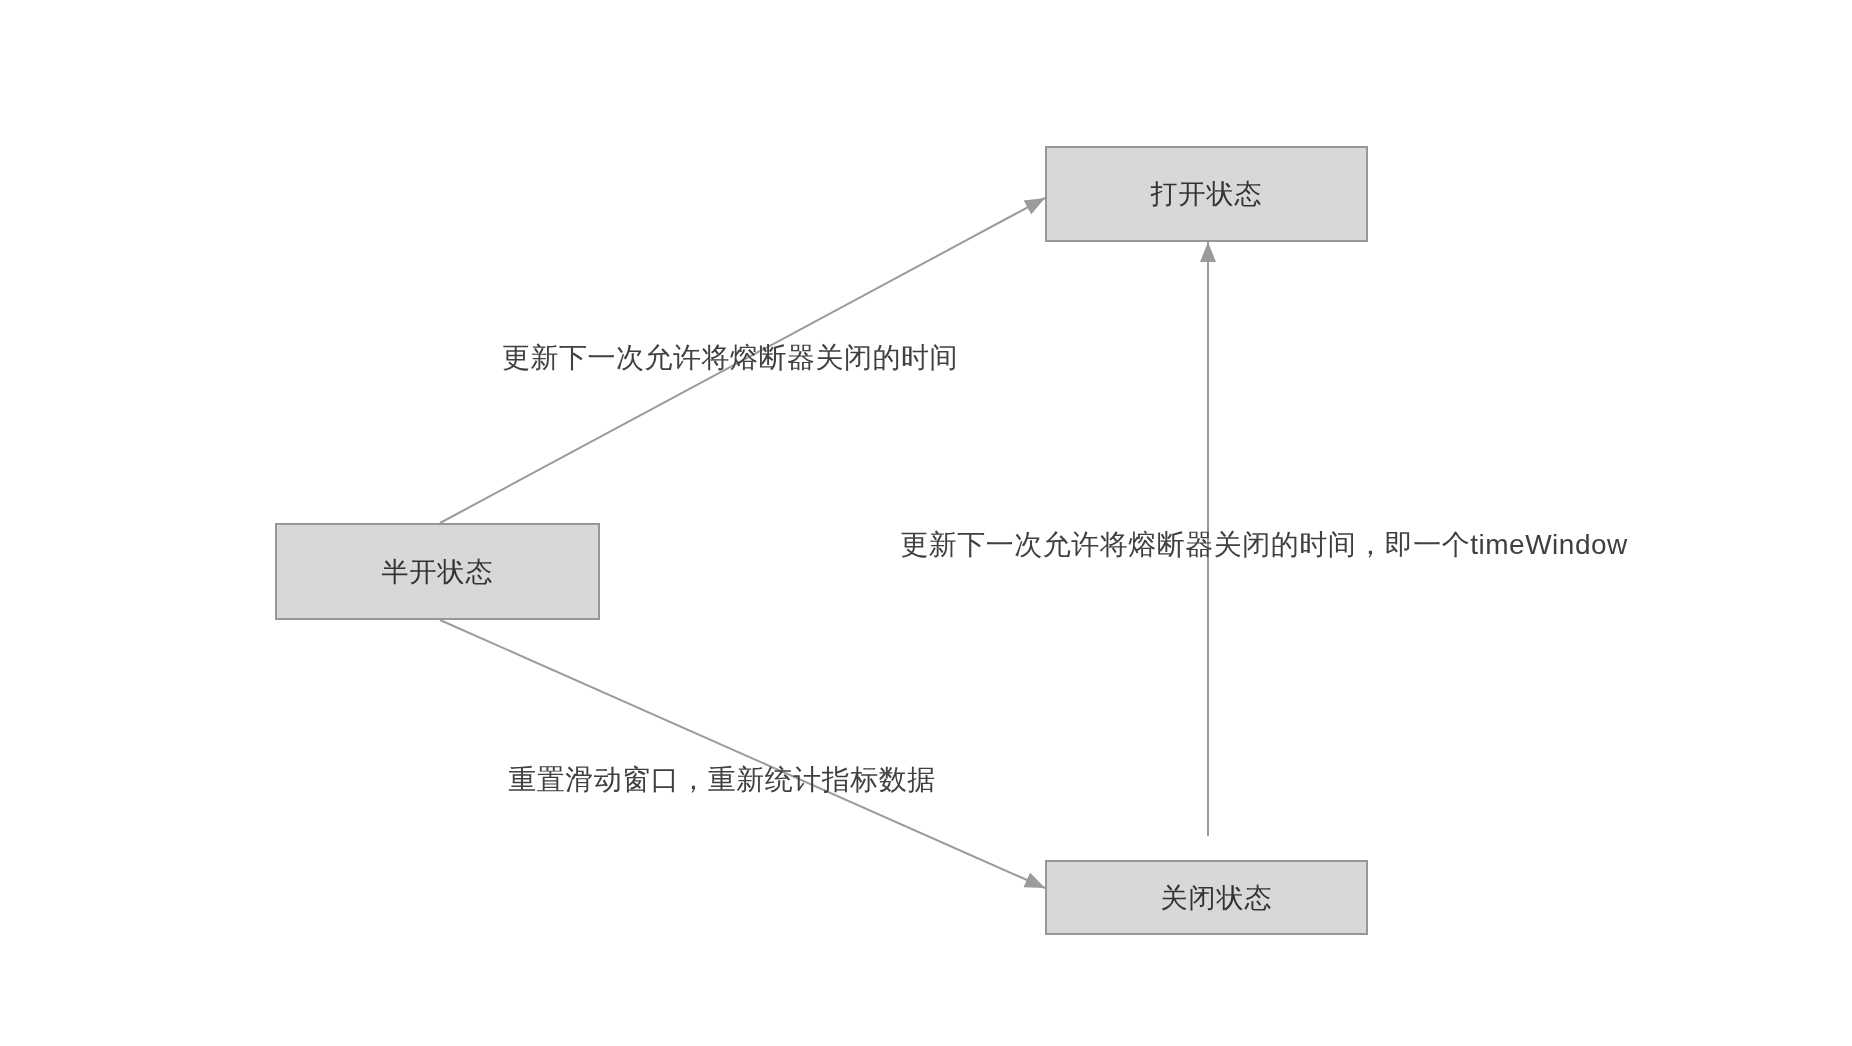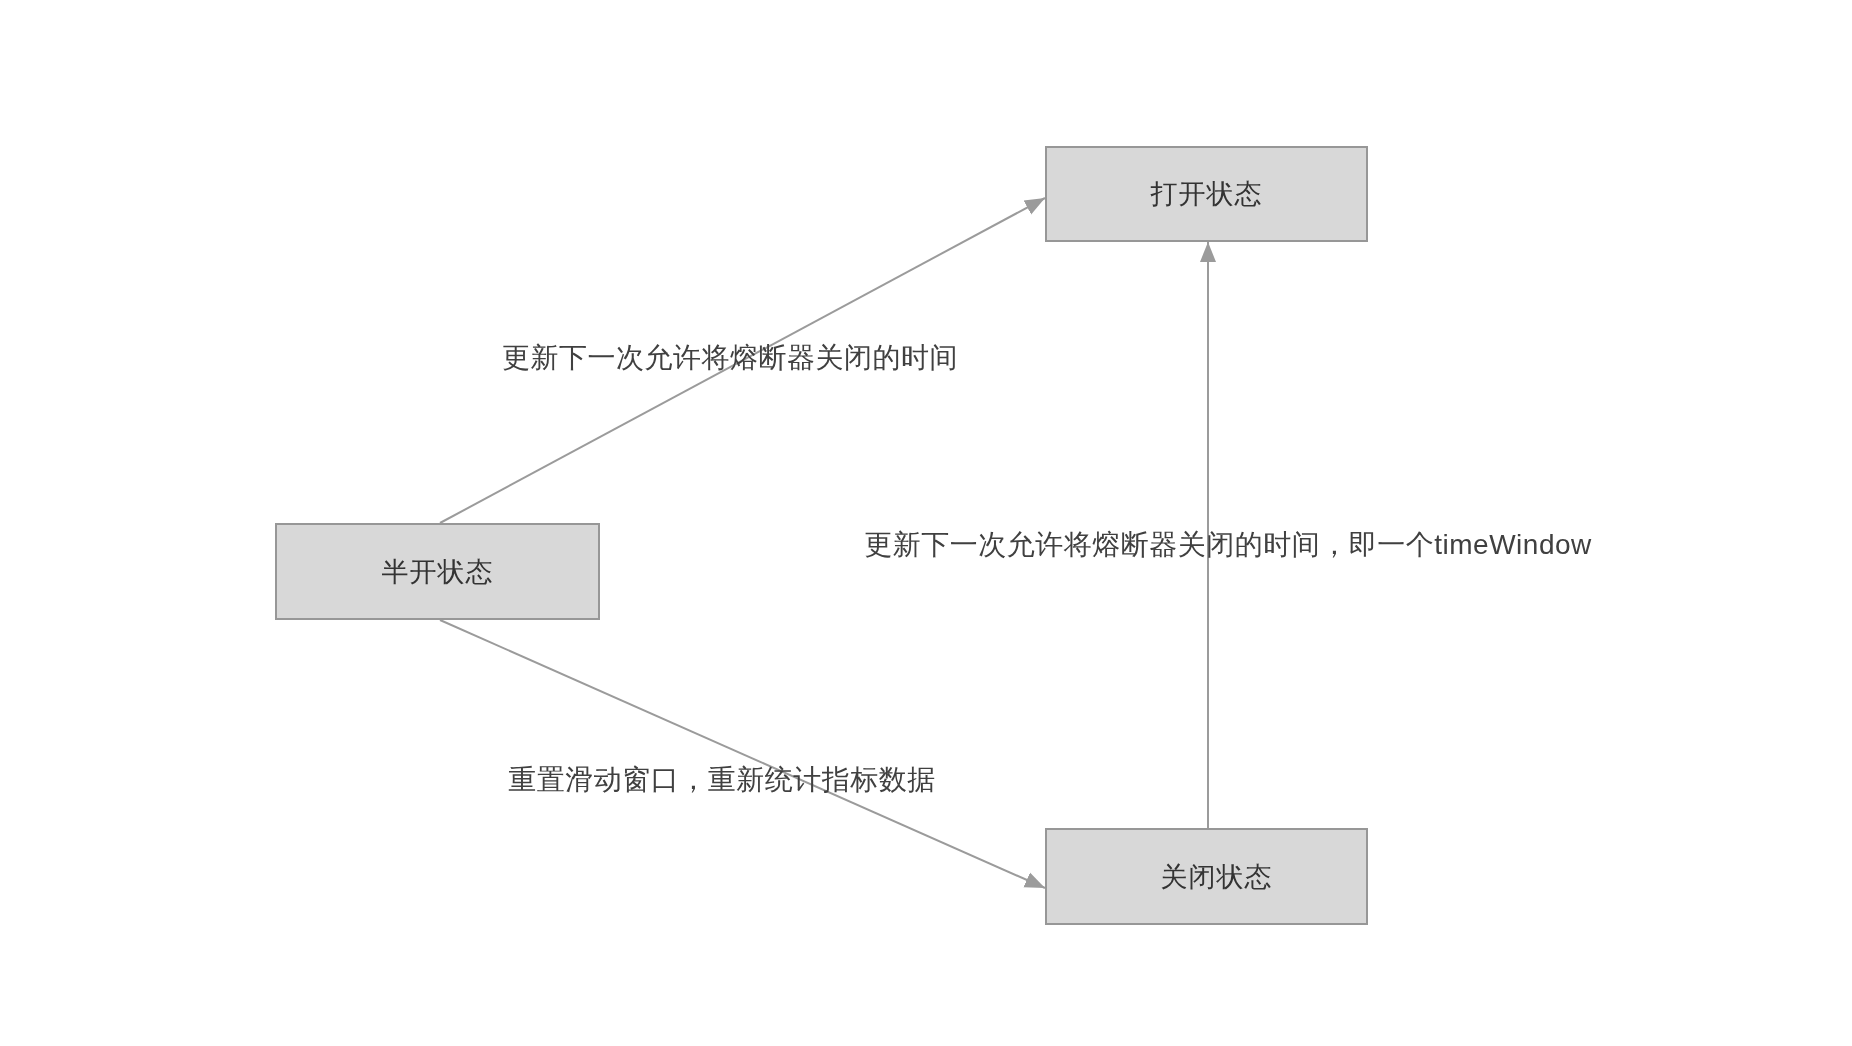--- a/index.html
+++ b/index.html
@@ -30,31 +30,31 @@
     border: 2px solid #979797;
     display: flex;
     align-items: center;
     justify-content: center;
     color: #333333;
     font-size: 27px;
     letter-spacing: 1px;
   }
   .node-open      { left: 1045px; top: 146px; width: 323px; height: 96px; justify-content: center; }
   .node-half-open { left: 275px;  top: 523px; width: 325px; height: 97px; text-align: center; }
-  .node-closed    { left: 1045px; top: 828px; width: 323px; height: 97px; padding-left: 20px; }
+  .node-closed    { left: 1045px; top: 860px; width: 323px; height: 75px; padding-left: 20px; }
   .edge-label {
     position: absolute;
     transform: translate(-50%, -50%);
     white-space: nowrap;
     color: #404040;
     font-size: 28px;
     letter-spacing: 0.5px;
   }
   .edge-label-1 { left: 730px;  top: 358px; }
-  .edge-label-2 { left: 1228px; top: 545px; }
+  .edge-label-2 { left: 1264px; top: 545px; }
   .edge-label-3 { left: 722px;  top: 780px; }
 </style>
 </head>
 <body>
 
 <div class="canvas">
 
   <svg class="edges-svg" viewBox="0 0 1852 1046" xmlns="http://www.w3.org/2000/svg">
     <defs>
       <marker id="arrowhead" viewBox="0 0 10 10" refX="10" refY="5" markerWidth="10" markerHeight="10" orient="auto">

